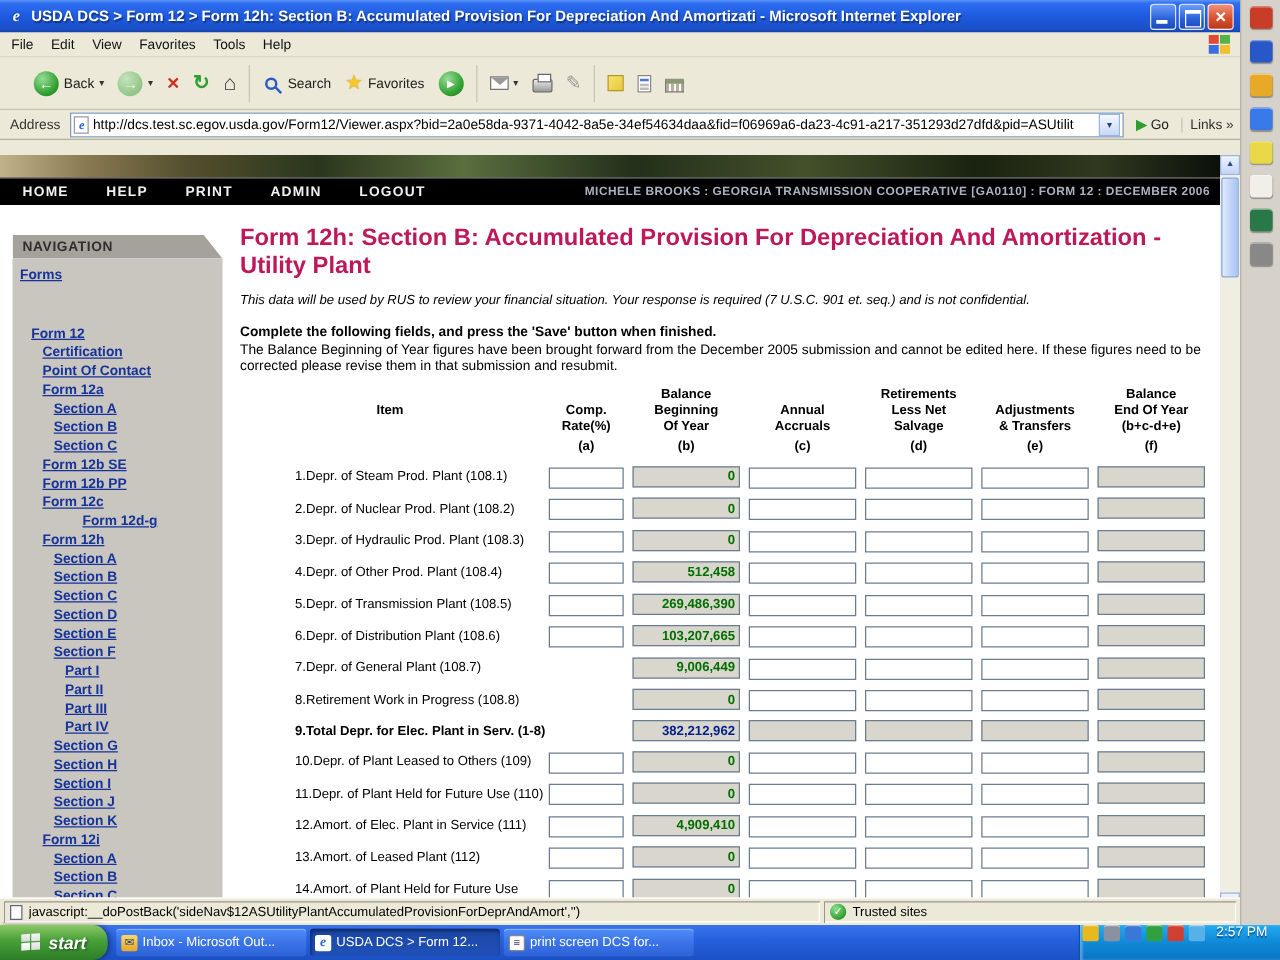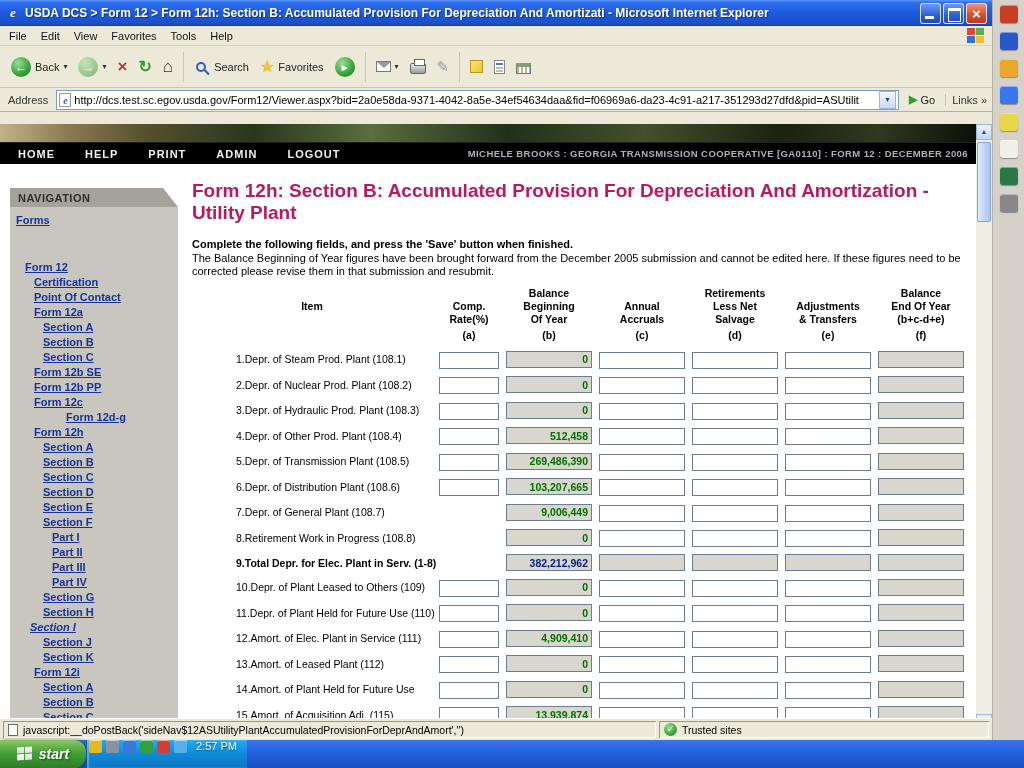--- a/index.html
+++ b/index.html
@@ -16,21 +16,21 @@
   .wb.minb,.wb.maxb{background:linear-gradient(180deg,#6a9cf8,#2a60d8 60%,#1c4ab8)}
   .wb.closeb{background:linear-gradient(180deg,#f09078,#d8512f 55%,#b83a1c)}
   .wb.minb::before{content:"";position:absolute;left:4px;bottom:4px;width:9px;height:3px;background:#fff}
   .wb.maxb::before{content:"";position:absolute;left:4px;top:4px;width:11px;height:10px;border:1px solid #fff;border-top:3px solid #fff}
   .wb.closeb::before{content:"\D7";position:absolute;left:0;top:0;width:100%;text-align:center;line-height:19px;font-size:15px;font-weight:bold;color:#fff}
 
   .menubar{height:20px;background:#ece9d8;border-bottom:1px solid #d6d2c4;display:flex;align-items:center;padding:0 2px}
   .menu-item{font-size:11px;padding:2px 7px;color:#111}
   .winflag{margin-left:auto;width:20px;height:17px;background-image:linear-gradient(#e04a32,#e04a32),linear-gradient(#58b048,#58b048),linear-gradient(#3a6ee0,#3a6ee0),linear-gradient(#f0c030,#f0c030);background-size:8px 7px;background-repeat:no-repeat;background-position:1px 1px,10px 1px,1px 9px,10px 9px;margin-right:4px}
 
-  .toolbar{height:42px;background:#ece9d8;border-bottom:1px solid #c9c5b6;display:flex;align-items:center;padding:0 6px;gap:1px}
+  .toolbar{height:42px;background:#ece9d8;border-bottom:1px solid #c9c5b6;display:flex;align-items:center;padding:0 22px;gap:1px}
   .tbtn{display:flex;align-items:center;gap:4px;padding:4px 5px;border-radius:2px;font-size:11px;color:#222}
   .tsep{width:1px;height:30px;background:#c9c5b6;margin:0 4px}
   .circ{width:20px;height:20px;flex:none;border-radius:50%;background:radial-gradient(circle at 35% 30%,#97dd97,#2f9e2f 65%,#1b741b);position:relative}
   .circ::before{position:absolute;inset:0;text-align:center;line-height:20px;color:#fff;font-weight:bold;font-size:12px}
   .circ.c-back::before{content:"\2190"}
   .circ.c-fwd::before{content:"\2192"}
   .circ.c-media::before{content:"\25B8";font-size:11px}
   .dim{opacity:.45}
   .dd{font-size:8px;color:#333}
   .g-stop{color:#cc3220;font-size:17px;font-weight:bold;line-height:18px}
@@ -266,32 +266,33 @@
                 <a class="nav-link" href="#" style="padding-left: 33px;">Section C</a>
                 <a class="nav-link" href="#" style="padding-left: 33px;">Section D</a>
                 <a class="nav-link" href="#" style="padding-left: 33px;">Section E</a>
                 <a class="nav-link" href="#" style="padding-left: 33px;">Section F</a>
                 <a class="nav-link" href="#" style="padding-left: 42px;">Part I</a>
                 <a class="nav-link" href="#" style="padding-left: 42px;">Part II</a>
                 <a class="nav-link" href="#" style="padding-left: 42px;">Part III</a>
                 <a class="nav-link" href="#" style="padding-left: 42px;">Part IV</a>
                 <a class="nav-link" href="#" style="padding-left: 33px;">Section G</a>
                 <a class="nav-link" href="#" style="padding-left: 33px;">Section H</a>
-                <a class="nav-link" href="#" style="padding-left: 20px; font-style: italic;">Section I</a>
+                <a class="nav-link" href="#" style="padding-left: 33px;">Section I</a>
                 <a class="nav-link" href="#" style="padding-left: 33px;">Section J</a>
                 <a class="nav-link" href="#" style="padding-left: 33px;">Section K</a>
                 <a class="nav-link" href="#" style="padding-left: 24px;">Form 12i</a>
                 <a class="nav-link" href="#" style="padding-left: 33px;">Section A</a>
                 <a class="nav-link" href="#" style="padding-left: 33px;">Section B</a>
                 <a class="nav-link" href="#" style="padding-left: 33px;">Section C</a>
                 <a class="nav-link" href="#" style="padding-left: 33px;">Section D</a>
               </div>
           </div>
           <div class="main">
             <div class="page-title">Form 12h: Section B: Accumulated Provision For Depreciation And Amortization - Utility Plant</div>
+            <div class="privacy">This data will be used by RUS to review your financial situation. Your response is required (7 U.S.C. 901 et. seq.) and is not confidential.</div>
             <div class="instr-b">Complete the following fields, and press the 'Save' button when finished.</div>
             <div class="instr">The Balance Beginning of Year figures have been brought forward from the December 2005 submission and cannot be edited here. If these figures need to be corrected please revise them in that submission and resubmit.</div>
             <div class="thead">
               <div class="hcell item-h">Item</div>
               <div class="hcell">
                   <div>Comp.</div>
                   <div>Rate(%)</div>
                 </div>
               <div class="hcell">
                   <div>Balance</div>
@@ -567,19 +568,33 @@
 
   <div class="dock">
     <span style="display:contents"><span class="dock-ico" style="background: rgb(200, 60, 40);"></span><span class="dock-ico" style="background: rgb(40, 88, 200);"></span><span class="dock-ico" style="background: rgb(232, 168, 40);"></span><span class="dock-ico" style="background: rgb(56, 120, 232);"></span><span class="dock-ico" style="background: rgb(232, 216, 72);"></span><span class="dock-ico" style="background: rgb(240, 240, 232);"></span><span class="dock-ico" style="background: rgb(40, 120, 72);"></span><span class="dock-ico" style="background: rgb(136, 136, 136);"></span></span>
   </div>
 
   <div class="taskbar">
     <div class="start">
       <span class="startflag"></span>
       <span>start</span>
     </div>
+    <div class="taskbar-buttons">
+        <div class="task-btn">
+          <span class="tb-ico outlook-icon"></span>
+          <span class="tb-label">Inbox - Microsoft Out...</span>
+        </div>
+        <div class="task-btn active">
+          <span class="tb-ico ie-icon"></span>
+          <span class="tb-label">USDA DCS &gt; Form 12...</span>
+        </div>
+        <div class="task-btn">
+          <span class="tb-ico document-icon"></span>
+          <span class="tb-label">print screen DCS for...</span>
+        </div>
+      </div>
     <div class="tray">
       <span style="display:contents"><span class="tray-ico" style="background: rgb(232, 184, 32);"></span><span class="tray-ico" style="background: rgb(138, 146, 162);"></span><span class="tray-ico" style="background: rgb(58, 120, 216);"></span><span class="tray-ico" style="background: rgb(48, 160, 64);"></span><span class="tray-ico" style="background: rgb(208, 64, 48);"></span><span class="tray-ico" style="background: rgb(88, 176, 232);"></span></span>
       <span class="clock">2:57 PM</span>
     </div>
   </div>
 
 </div>
 
 </body></html>

